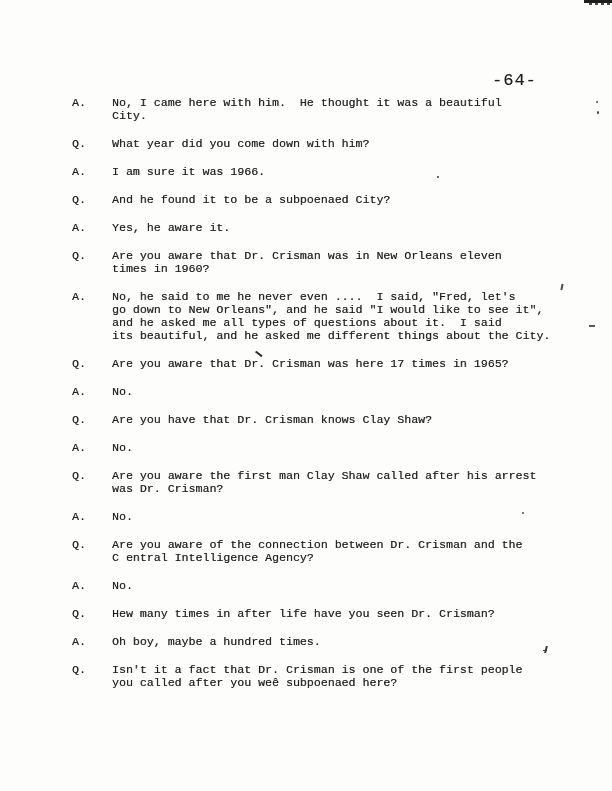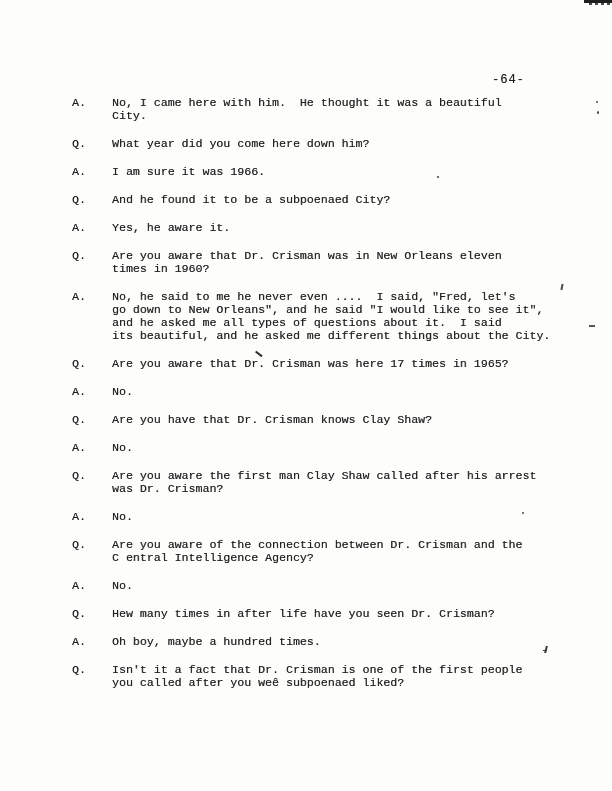--- a/index.html
+++ b/index.html
@@ -16,21 +16,21 @@
     color: #1d1d1d;
   }
   .page {
     position: absolute;
     inset: 0;
   }
   .page-number {
     position: absolute;
     left: 492px;
     top: 74px;
-    font-size: 12px;
+    font-size: 17px;
     line-height: 13px;
     letter-spacing: 1px;
     text-shadow: 0.3px 0 rgba(25,25,25,0.55);
   }
   .transcript {
     position: absolute;
     left: 72px;
     top: 96px;
     width: 532px;
     display: flex;
@@ -85,21 +85,21 @@
 
   <div class="transcript">
   <div class="qa-row">
     <div class="speaker">A.</div>
     <div class="qa-text">No, I came here with him.  He thought it was a beautiful
 City.</div>
   </div>
 
   <div class="qa-row">
     <div class="speaker">Q.</div>
-    <div class="qa-text">What year did you come here down him?</div>
+    <div class="qa-text">What year did you come down with him?</div>
   </div>
 
   <div class="qa-row">
     <div class="speaker">A.</div>
     <div class="qa-text">I am sure it was 1966.</div>
   </div>
 
   <div class="qa-row">
     <div class="speaker">Q.</div>
     <div class="qa-text">And he found it to be a subpoenaed City?</div>
@@ -172,21 +172,21 @@
   </div>
 
   <div class="qa-row">
     <div class="speaker">A.</div>
     <div class="qa-text">Oh boy, maybe a hundred times.</div>
   </div>
 
   <div class="qa-row">
     <div class="speaker">Q.</div>
     <div class="qa-text">Isn't it a fact that Dr. Crisman is one of the first people
-you called after you weê subpoenaed liked?</div>
+you called after you weê subpoenaed here?</div>
   </div>
 </div>
 
   <div class="artifact corner-bar"></div>
   <div class="artifact corner-dashes"></div>
   <div class="artifact speck-colon-a"></div>
   <div class="artifact speck-colon-b"></div>
   <div class="artifact speck-dot-1966"></div>
   <div class="artifact stray-grave"></div>
   <div class="artifact speck-tick"></div>

